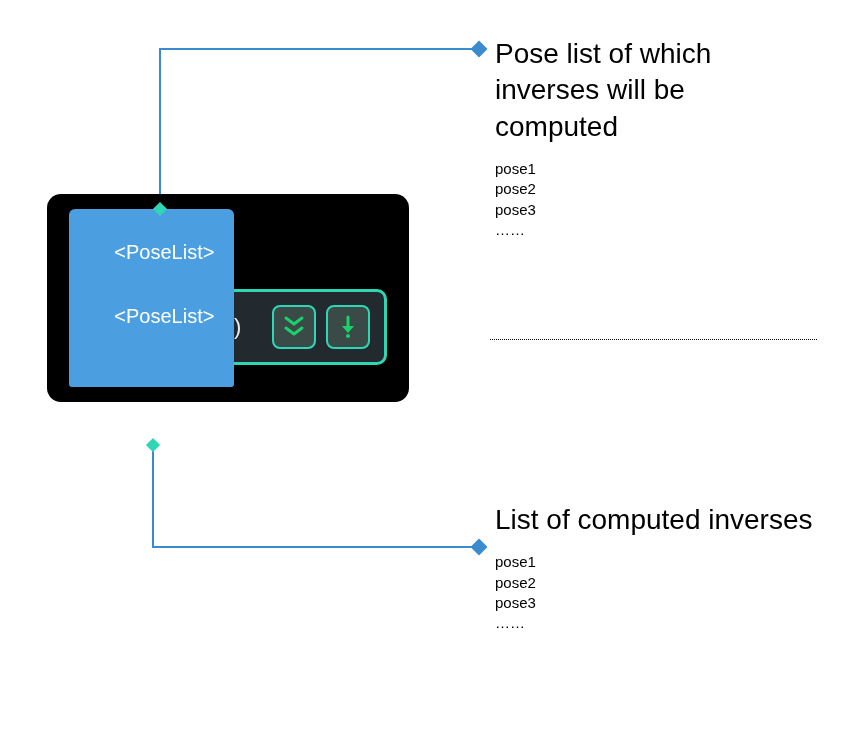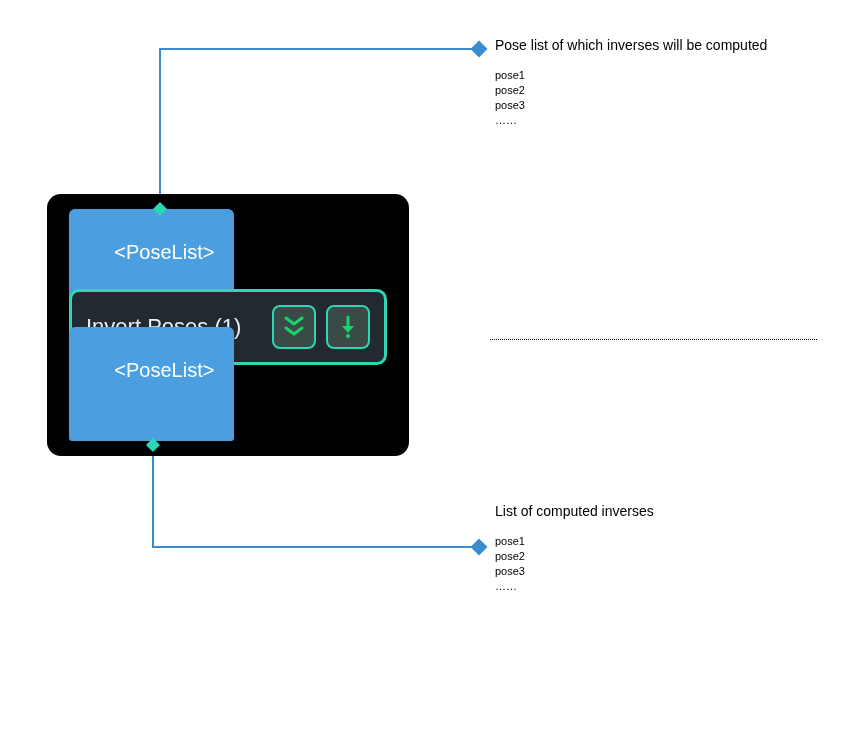--- a/index.html
+++ b/index.html
@@ -15,21 +15,21 @@
     position: absolute;
     inset: 0;
   }
 
   
   .node-panel {
     position: absolute;
     left: 47px;
     top: 194px;
     width: 362px;
-    height: 262px;
+    height: 208px;
     background: #000000;
     border-radius: 14px;
   }
 
   .port {
     position: absolute;
     background: #4b9fe1;
     color: #ffffff;
     font-size: 20px;
     line-height: 1.25;
@@ -110,27 +110,27 @@
     margin-top: -6px;
   }
 
   
   .callout {
     position: absolute;
     left: 495px;
     width: 320px;
   }
   .callout .heading {
-    font-size: 14px;
+    font-size: 28px;
     line-height: 1.3;
     color: #000000;
     margin-bottom: 14px;
   }
   .callout .items {
-    font-size: 11px;
+    font-size: 15px;
     line-height: 1.35;
     color: #000000;
     white-space: pre-line;
   }
 
   .dotted-sep {
     position: absolute;
     left: 490px;
     right: 28px;
     border-top: 1px dotted #000000;

